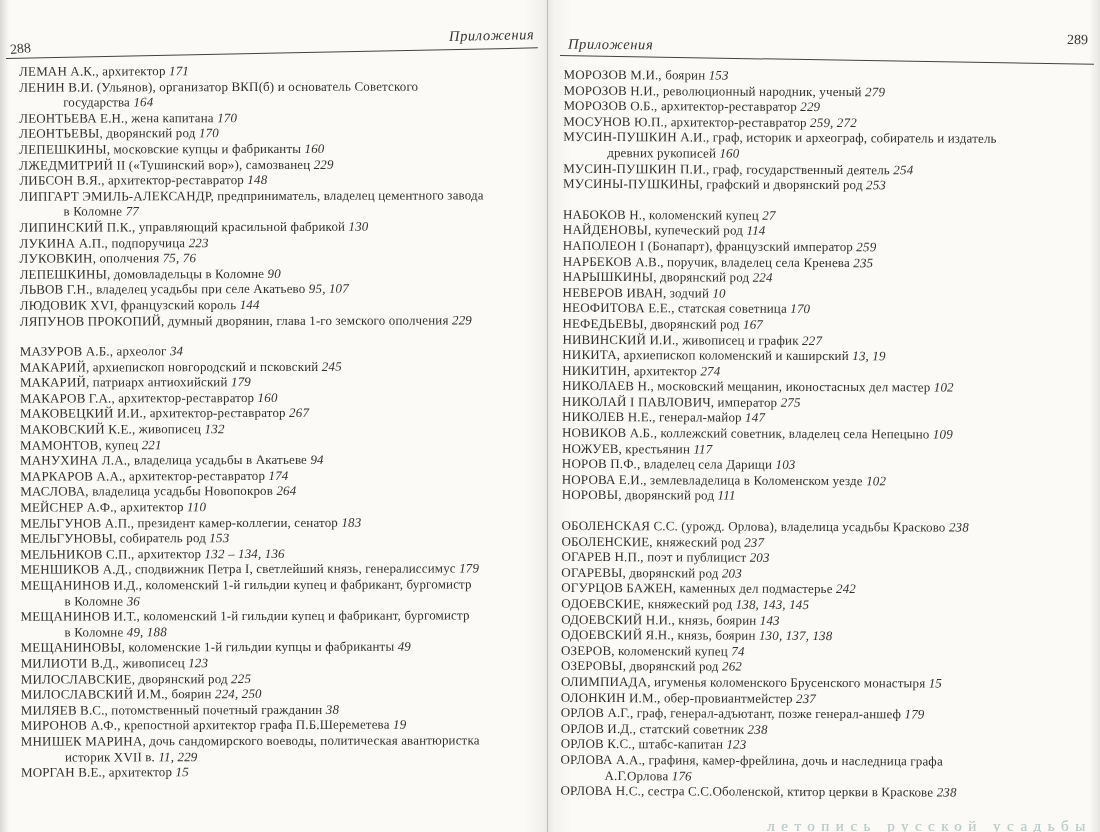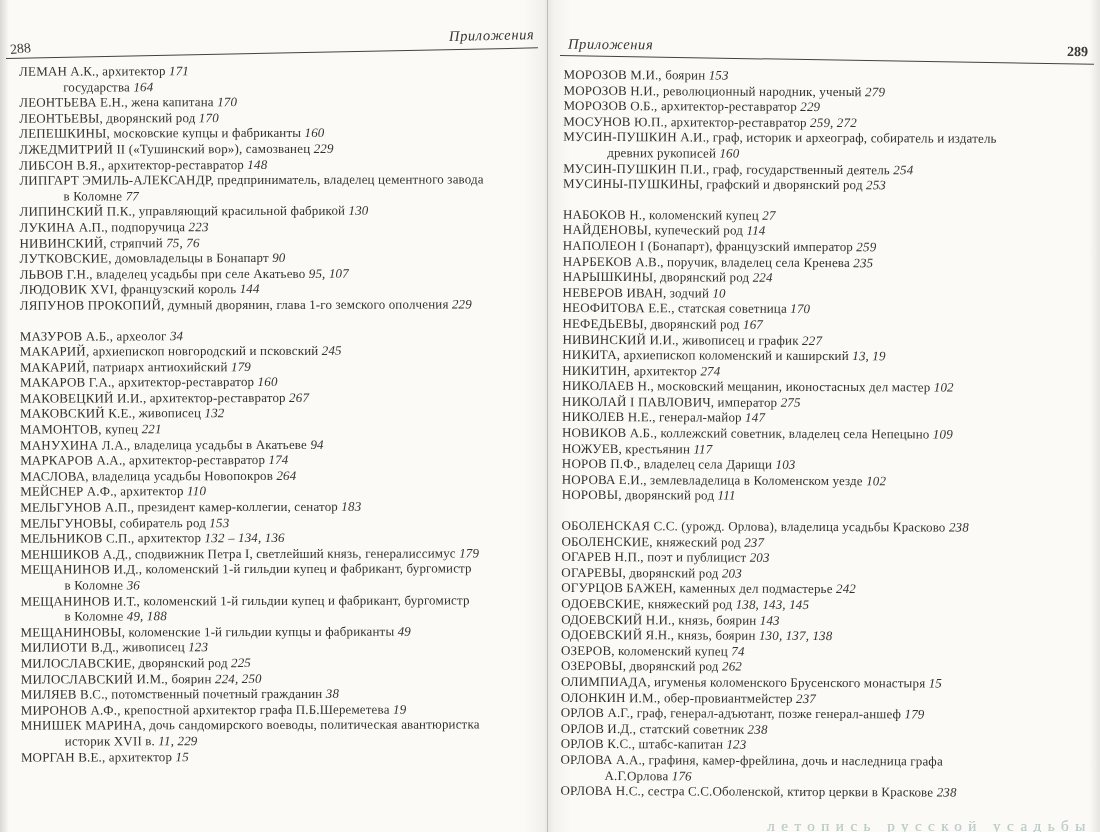--- a/index.html
+++ b/index.html
@@ -48,21 +48,21 @@
     color: #3a3733;
   }
   .rh-left  { top: 27px; right: 566px; transform: rotate(-1.2deg); }
   .rh-right { top: 36px; left: 568px;  transform: rotate(0.4deg); }
   .folio {
     position: absolute;
     font-size: 14px;
     color: #3a3733;
   }
   .folio-left  { left: 10px;  top: 41px; transform: rotate(-5deg); }
-  .folio-right { right: 12px; top: 44px; transform: rotate(0.5deg); font-weight: bold; }
+  .folio-right { right: 12px; top: 32px; transform: rotate(0.5deg); }
   .head-rule {
     position: absolute; height: 0;
     border-top: 1.4px solid #45423d;
   }
   .rule-left  { left: 6px;   top: 58px; width: 532px; transform: rotate(-1.15deg); transform-origin: left center; }
   .rule-right { left: 560px; top: 55px; width: 534px; transform: rotate(0.95deg);  transform-origin: left center; }
 
   
   .entries {
     position: absolute;
@@ -92,32 +92,33 @@
 </head>
 <body>
 
 <div class="spread">
 
   <div class="folio folio-left">288</div>
   <div class="running-head rh-left">Приложения</div>
   <div class="head-rule rule-left"></div>
   <div class="entries entries-left">
       <div class="entry"><span class="etext">ЛЕМАН А.К., архитектор</span><span class="epage"> 171</span></div>
+      <div class="entry"><span class="etext">ЛЕНИН В.И. (Ульянов), организатор ВКП(б) и основатель Советского</span></div>
       <div class="entry cont"><span class="etext">государства</span><span class="epage"> 164</span></div>
       <div class="entry"><span class="etext">ЛЕОНТЬЕВА Е.Н., жена капитана</span><span class="epage"> 170</span></div>
       <div class="entry"><span class="etext">ЛЕОНТЬЕВЫ, дворянский род</span><span class="epage"> 170</span></div>
       <div class="entry"><span class="etext">ЛЕПЕШКИНЫ, московские купцы и фабриканты</span><span class="epage"> 160</span></div>
       <div class="entry"><span class="etext">ЛЖЕДМИТРИЙ II («Тушинский вор»), самозванец</span><span class="epage"> 229</span></div>
       <div class="entry"><span class="etext">ЛИБСОН В.Я., архитектор-реставратор</span><span class="epage"> 148</span></div>
       <div class="entry"><span class="etext">ЛИПГАРТ ЭМИЛЬ-АЛЕКСАНДР, предприниматель, владелец цементного завода</span></div>
       <div class="entry cont"><span class="etext">в Коломне</span><span class="epage"> 77</span></div>
       <div class="entry"><span class="etext">ЛИПИНСКИЙ П.К., управляющий красильной фабрикой</span><span class="epage"> 130</span></div>
       <div class="entry"><span class="etext">ЛУКИНА А.П., подпоручица</span><span class="epage"> 223</span></div>
-      <div class="entry"><span class="etext">НИВИНСКИЙ, стряпчий</span><span class="epage"> 75, 76</span></div>
-      <div class="entry"><span class="etext">ЛУТКОВСКИЕ, домовладельцы в Бонапарт</span><span class="epage"> 90</span></div>
+      <div class="entry"><span class="etext">ЛУКОВКИН, ополчения</span><span class="epage"> 75, 76</span></div>
+      <div class="entry"><span class="etext">ЛЕПЕШКИНЫ, домовладельцы в Коломне</span><span class="epage"> 90</span></div>
       <div class="entry"><span class="etext">ЛЬВОВ Г.Н., владелец усадьбы при селе Акатьево</span><span class="epage"> 95, 107</span></div>
       <div class="entry"><span class="etext">ЛЮДОВИК XVI, французский король</span><span class="epage"> 144</span></div>
       <div class="entry"><span class="etext">ЛЯПУНОВ ПРОКОПИЙ, думный дворянин, глава 1-го земского ополчения</span><span class="epage"> 229</span></div>
       <div class="gap"></div>
       <div class="entry"><span class="etext">МАЗУРОВ А.Б., археолог</span><span class="epage"> 34</span></div>
       <div class="entry"><span class="etext">МАКАРИЙ, архиепископ новгородский и псковский</span><span class="epage"> 245</span></div>
       <div class="entry"><span class="etext">МАКАРИЙ, патриарх антиохийский</span><span class="epage"> 179</span></div>
       <div class="entry"><span class="etext">МАКАРОВ Г.А., архитектор-реставратор</span><span class="epage"> 160</span></div>
       <div class="entry"><span class="etext">МАКОВЕЦКИЙ И.И., архитектор-реставратор</span><span class="epage"> 267</span></div>
       <div class="entry"><span class="etext">МАКОВСКИЙ К.Е., живописец</span><span class="epage"> 132</span></div>

